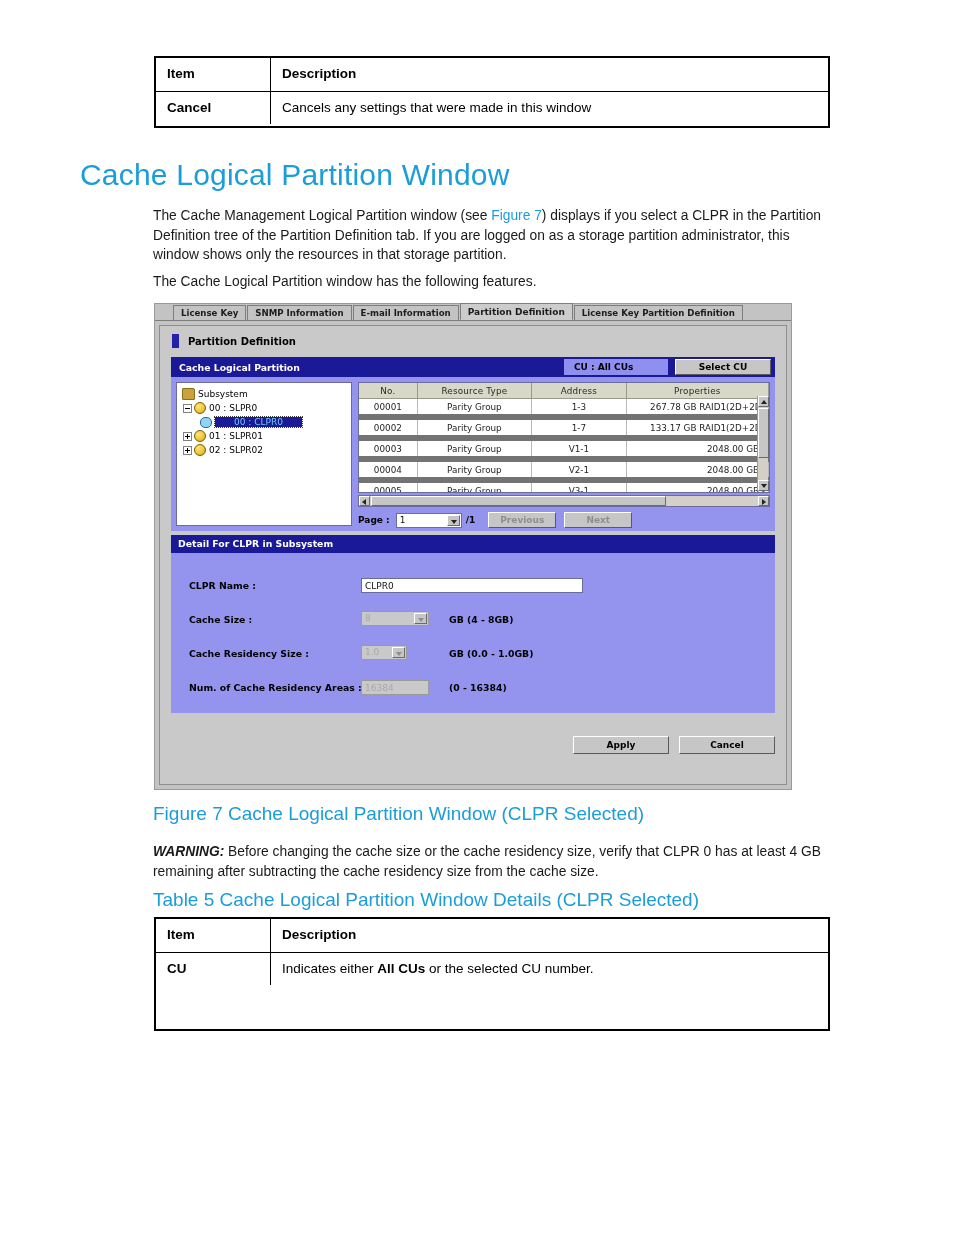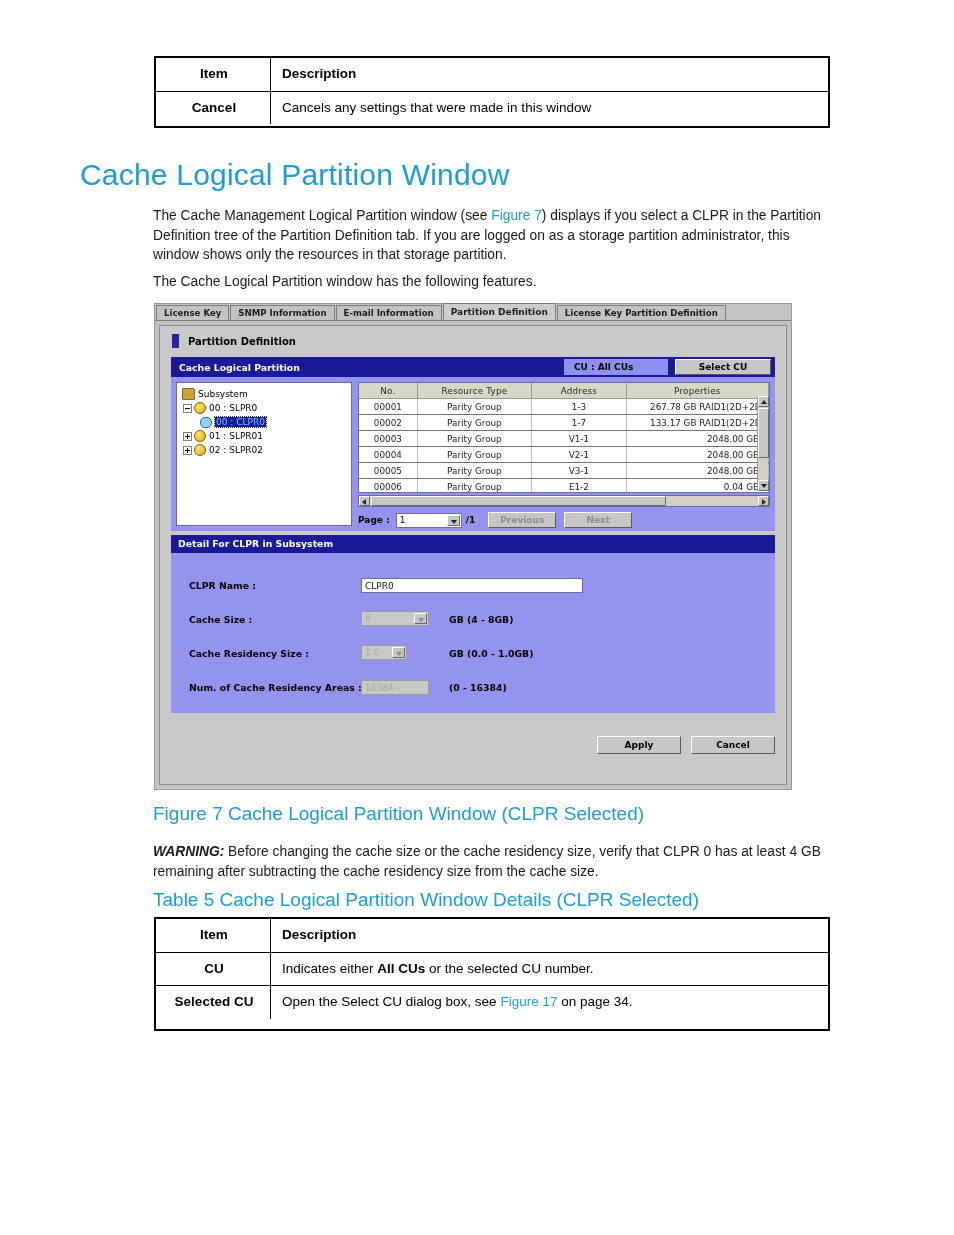--- a/index.html
+++ b/index.html
@@ -34,21 +34,21 @@
     table-layout: fixed;
   }
   .tbl-outer td {
     border: 1px solid #000;
     padding: 7px 9px 8px 11px;
     font-size: 13.5px;
     line-height: 1.3;
     vertical-align: middle;
     background: #fff;
   }
-  .tbl-outer td.left-col { width: 94px; font-weight: bold; text-align: center; }
+  .tbl-outer td.left-col { width: 94px; font-weight: bold; }
   .tbl-outer td.hdr-cell { font-weight: bold; }
   .tbl-outer tr td { border-left: none; border-right: none; }
   .tbl-outer tr td.left-col { border-right: 1px solid #000; }
   .tbl-outer tr:first-child td { border-top: none; }
   .tbl-outer tr:last-child td { border-bottom: none; }
 
   
   h1.section-title {
     position: absolute;
     left: 80px; top: 158px;
@@ -104,21 +104,21 @@
   .tabstrip {
     position: absolute;
     left: 0; top: 0;
     width: 100%;
     height: 17px;
     background: #c3c3c3;
     border-bottom: 1px solid #7d7d7d;
     box-sizing: border-box;
     display: flex;
     align-items: flex-end;
-    padding-left: 1px;
+    padding-left: 18px;
   }
   .tab {
     height: 15px;
     line-height: 15px;
     padding: 0 7px;
     margin-right: 1px;
     background: #c3c3c3;
     border: 1px solid #7d7d7d;
     border-bottom: none;
     font-size: 8.6px;
@@ -281,21 +281,21 @@
     width: 12px; height: 11px;
     background: #8fd3f5;
     border: 1px solid #1d6fa0;
     border-radius: 5px;
     box-sizing: border-box;
   }
   .tnode.selected .label {
     background: #1a1a99;
     color: #74c8f0;
     outline: 1px dotted #3a3a3a;
-    padding: 0 1px;
+    padding: 0 19px;
   }
 
   
   .res-wrap {
     position: absolute;
     left: 187px; top: 5px; right: 5px;
     height: 144px;
   }
   .res-table {
     position: absolute;
@@ -315,21 +315,21 @@
   table.rt th {
     background: #d8d8c8;
     border-right: 1px solid #9a9a8c;
     border-bottom: 1px solid #9a9a8c;
     font-weight: normal;
     height: 13px;
     color: #2a2a2a;
     letter-spacing: 0.2px;
   }
   table.rt td {
-    border-bottom: 1px solid #737373;
+    border-bottom: 6px solid #737373;
     border-right: 1px solid #b8b8b8;
     height: 13px;
     text-align: center;
     color: #1e1e1e;
     overflow: hidden;
     white-space: nowrap;
   }
   table.rt td.prop { text-align: right; padding-right: 3px; }
   .col-no { width: 14%; }
   .col-rt { width: 28%; }
@@ -533,21 +533,21 @@
     font-weight: bold;
   }
   .frow.num .fsuffix { left: 278px; }
 
   .actions {
     position: absolute;
     right: 11px; bottom: 30px;
     display: flex;
   }
   .actions .abtn {
-    width: 84px; height: 18px;
+    width: 96px; height: 18px;
     line-height: 17px;
     margin-left: 10px;
   }
 </style>
 </head>
 <body>
 
 <div class="page">
 
   <div class="tbl-outer" style="left:154px; top:56px; width:676px; height:72px;">
@@ -766,22 +766,18 @@
     <table>
       <tbody>
           <tr>
         <td class="left-col hdr-cell">Item</td>
         <td class="hdr-cell">Description</td>
       </tr>
       <tr>
         <td class="left-col">CU</td>
         <td><span>Indicates either </span><span class="bold">All CUs</span><span> or the selected CU number.</span></td>
       </tr>
-      <tr>
-        <td class="left-col">Selected CU</td>
-        <td><span>Open the Select CU dialog box, see </span><span class="link">Figure 17</span><span> on page 34.</span></td>
-      </tr>
     </tbody>
       </table>
   </div>
 
 
 </div>
 
 </body></html>

